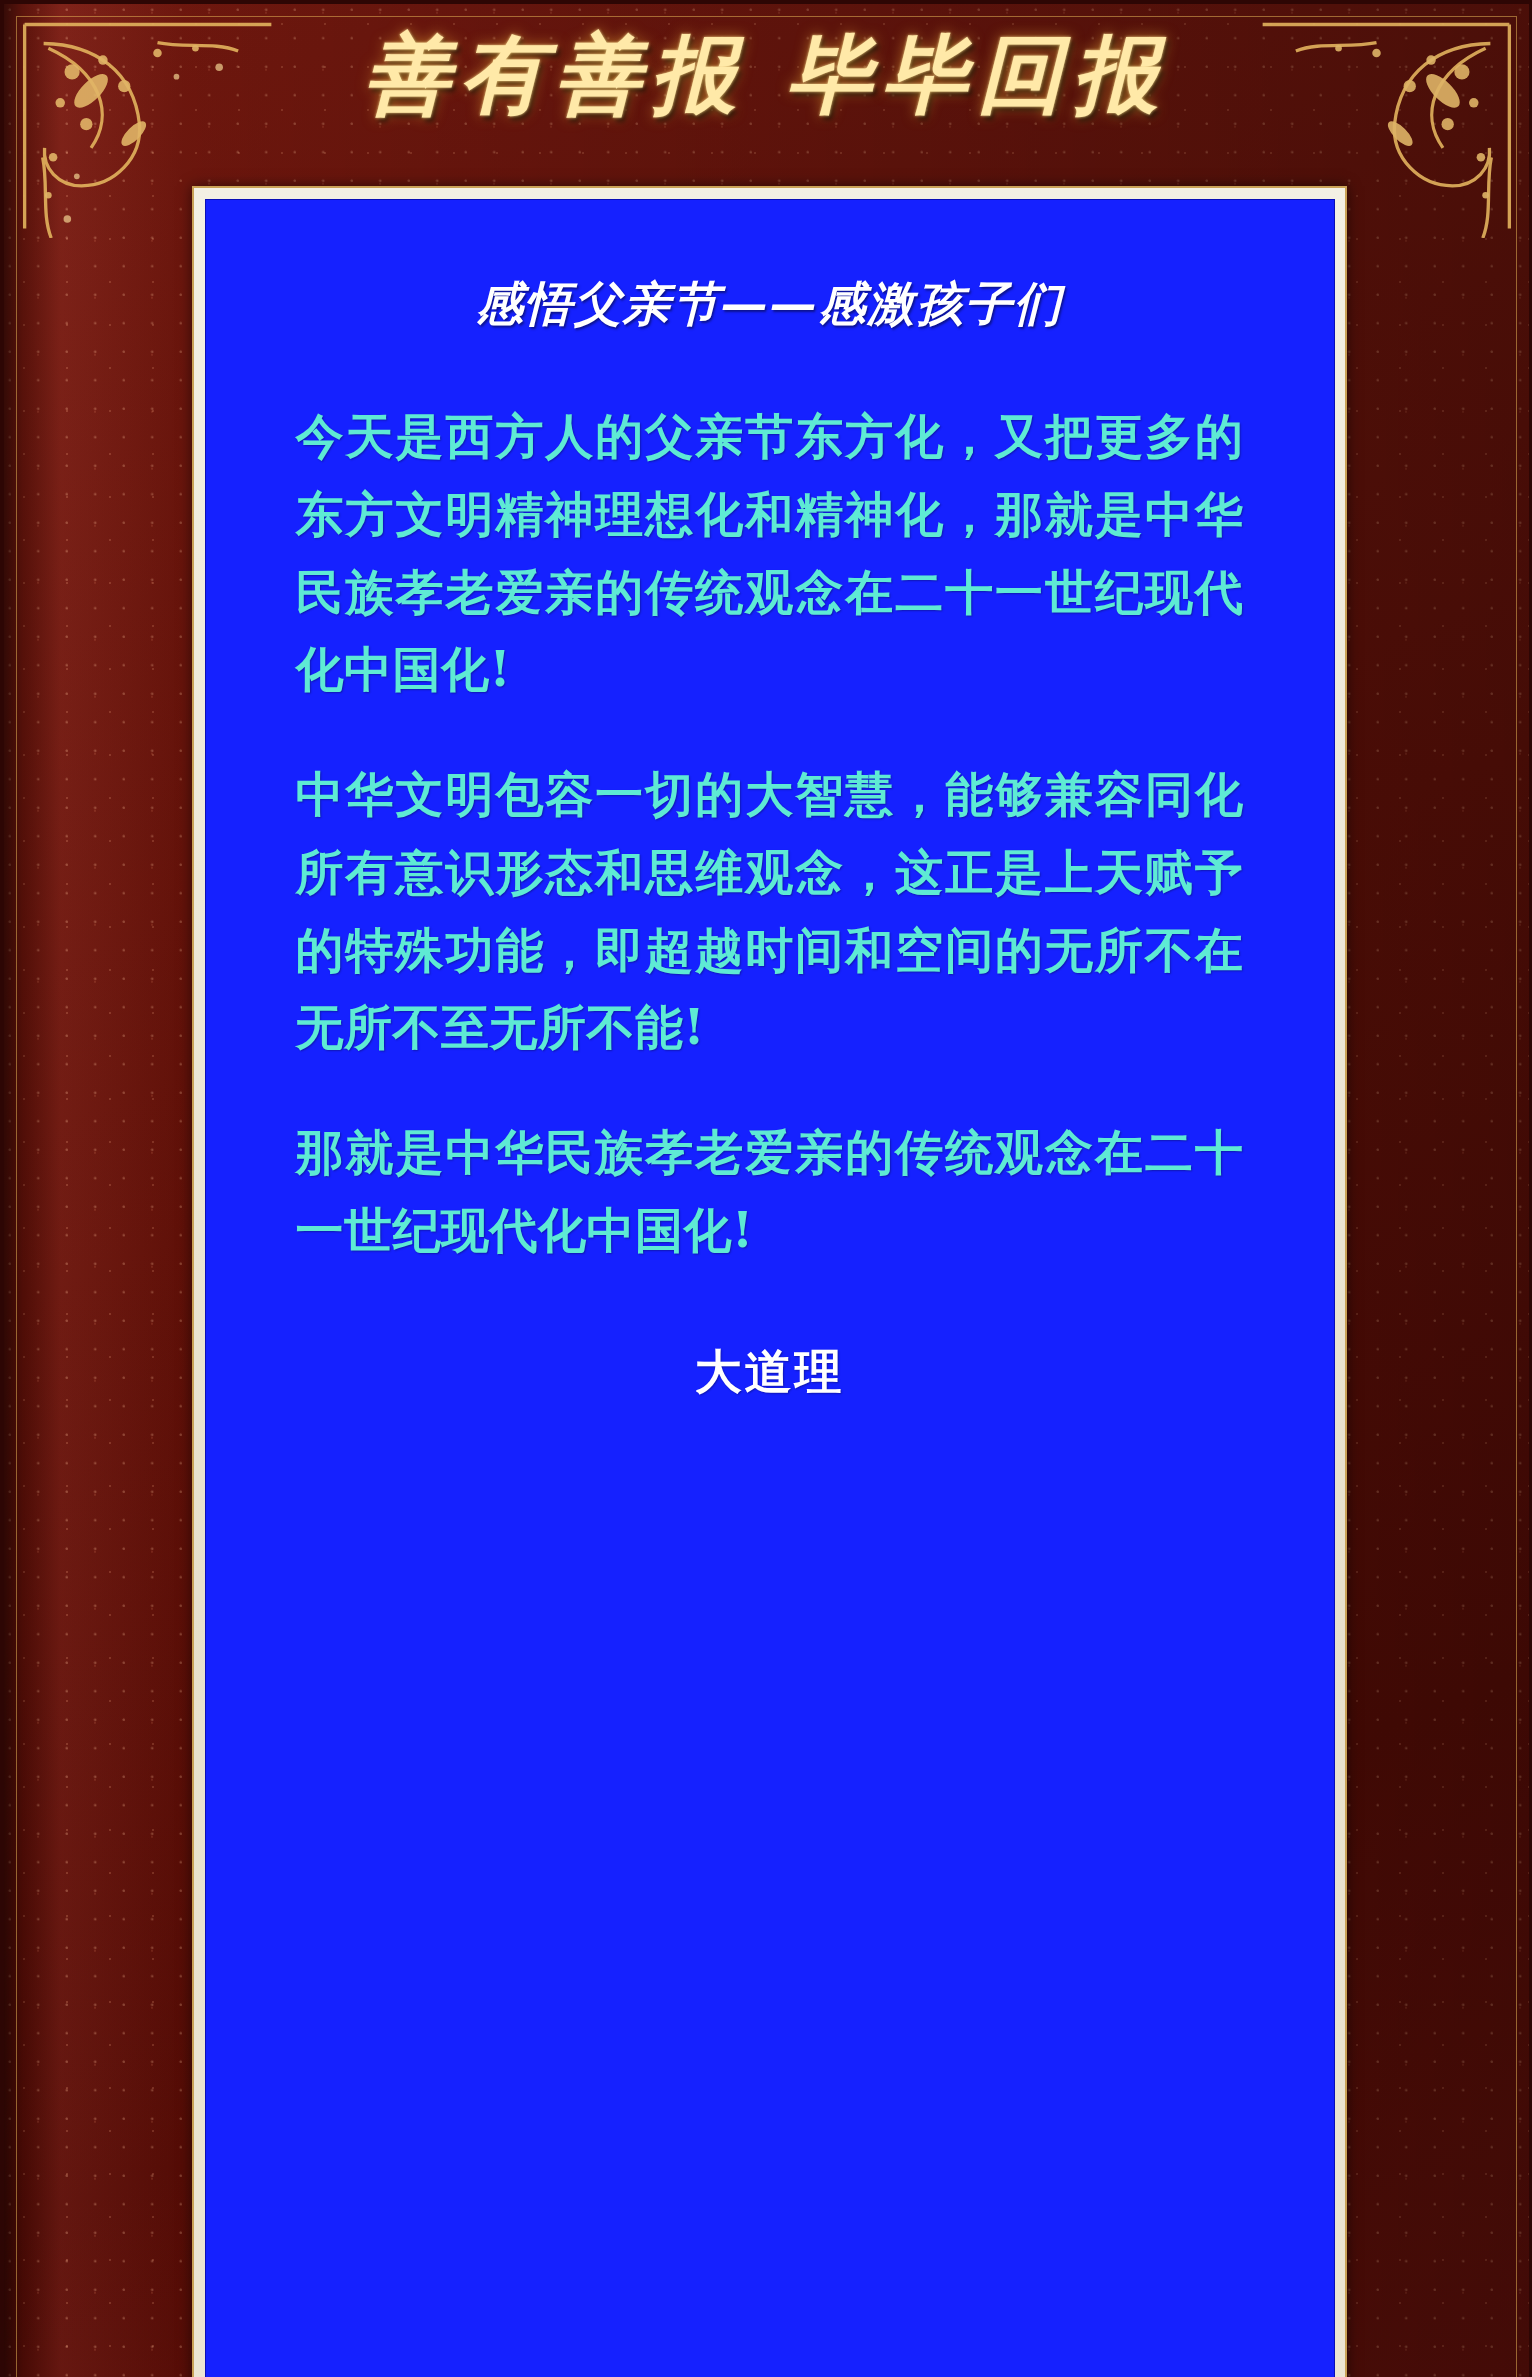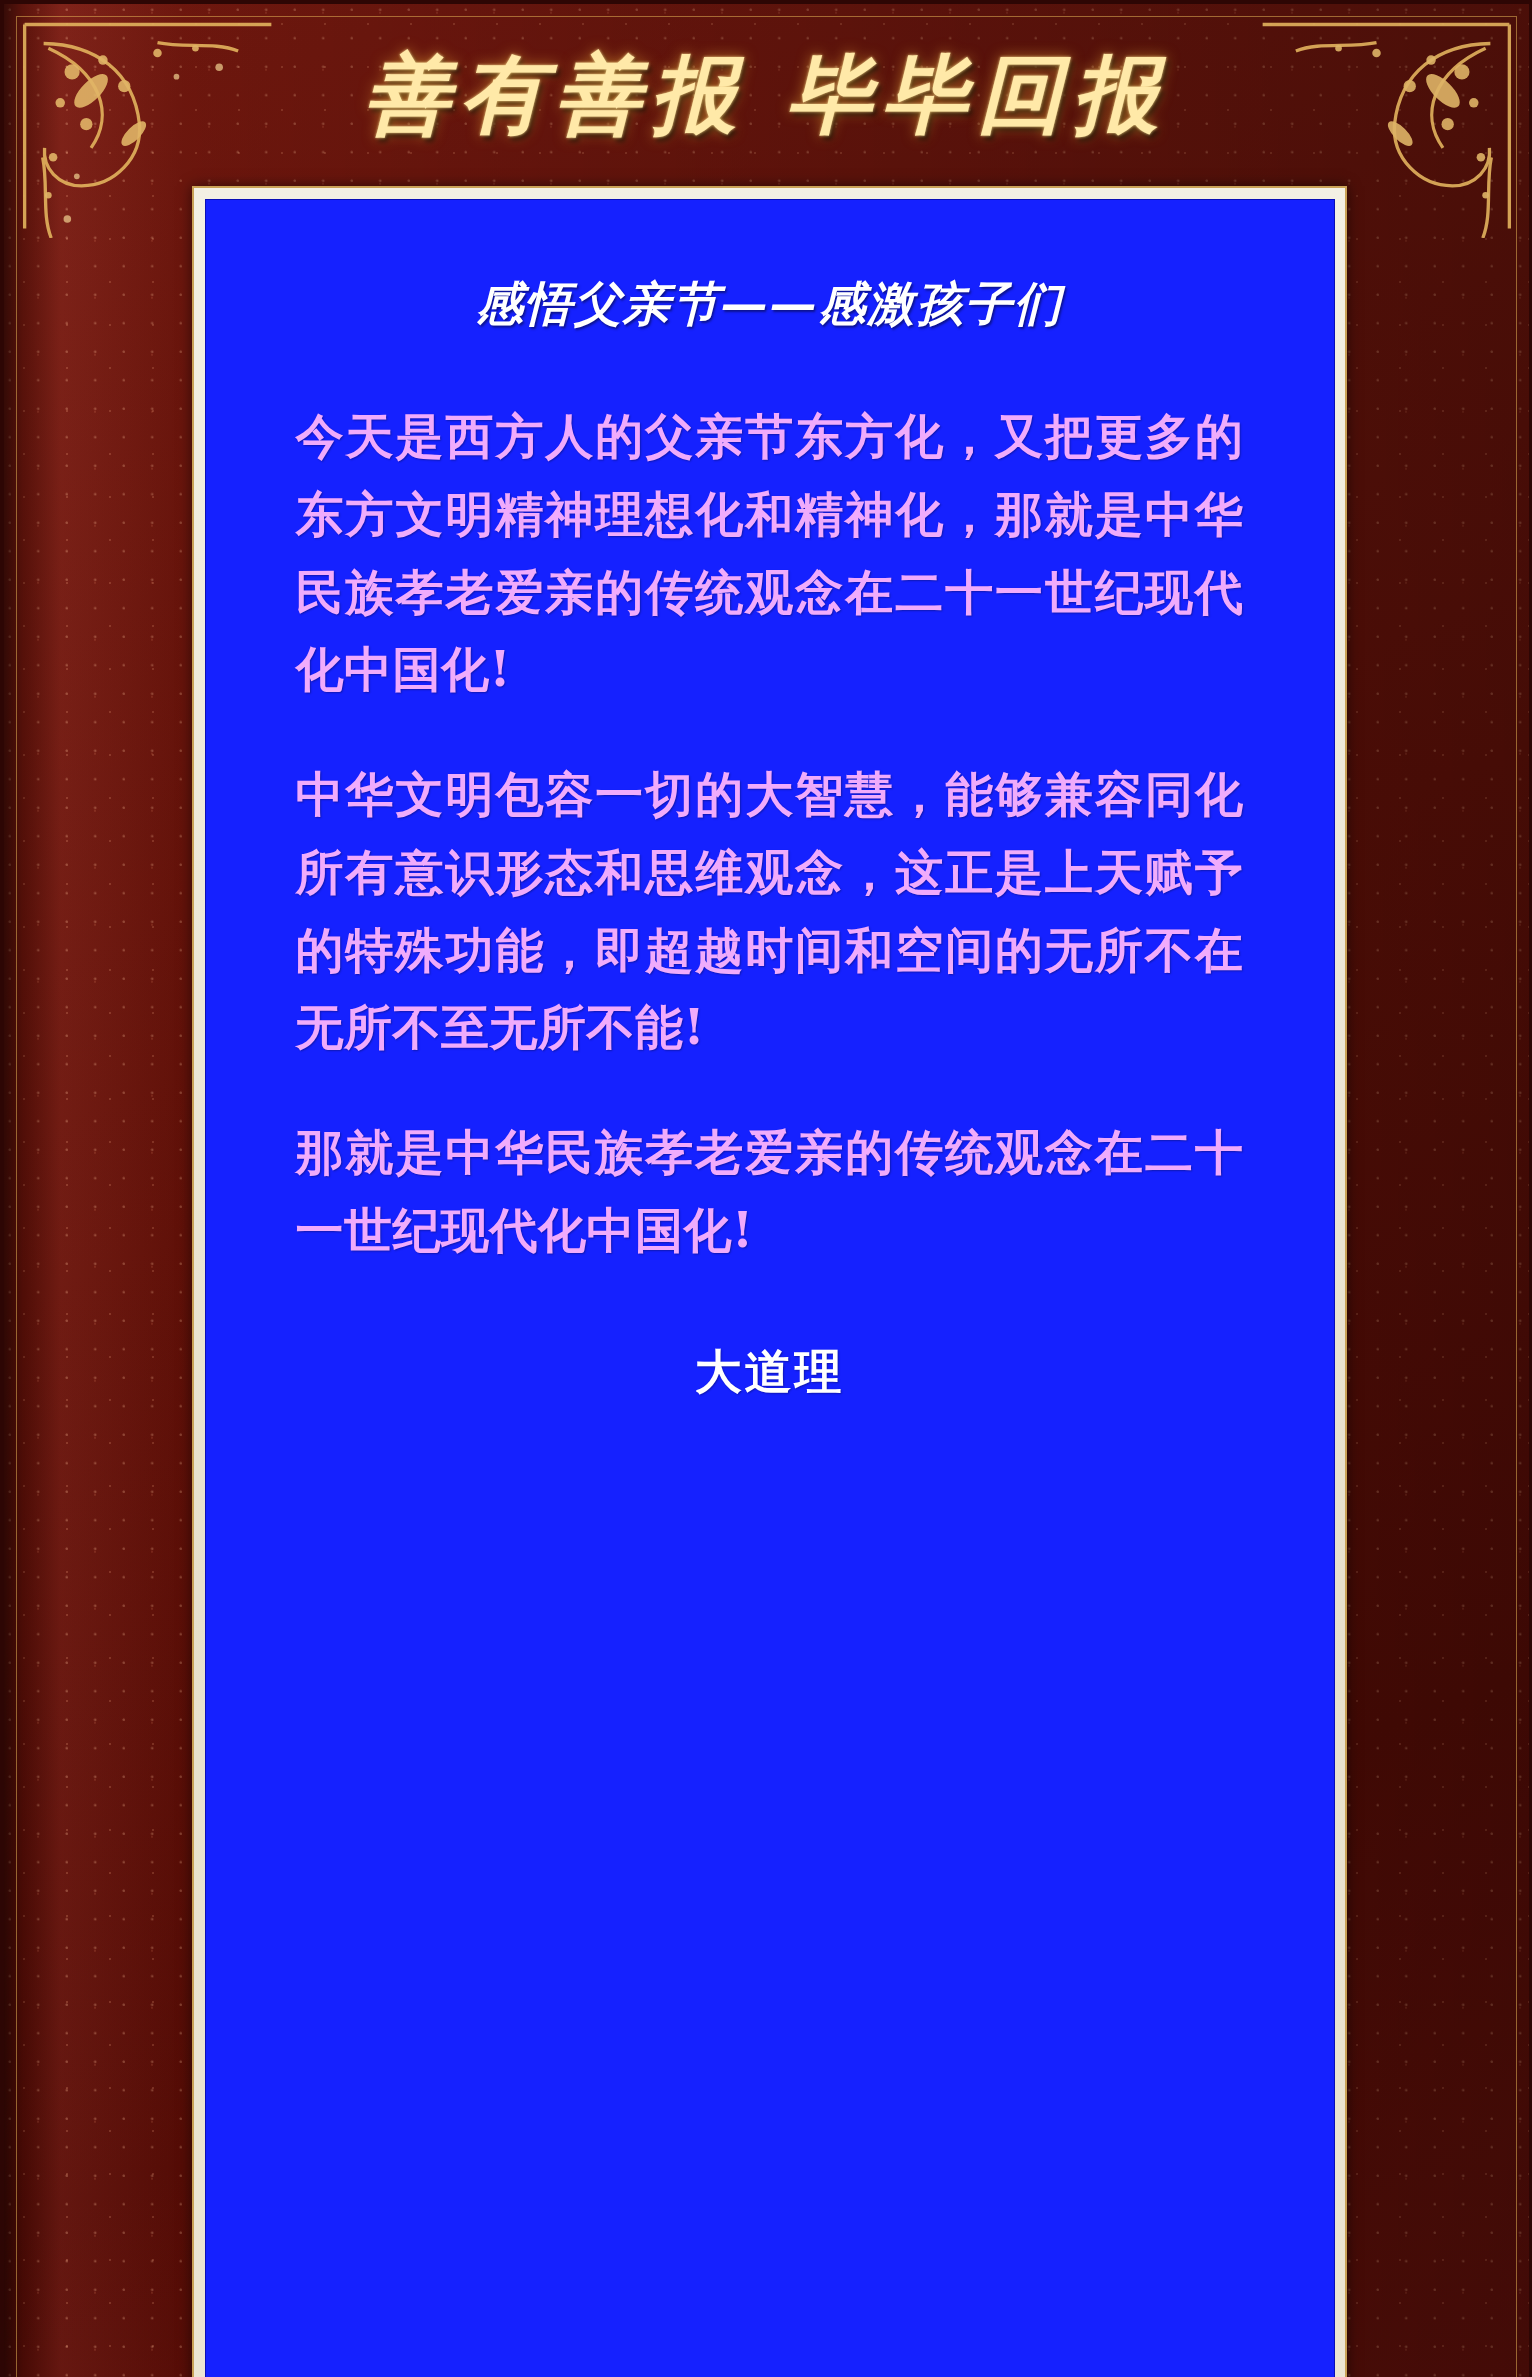--- a/index.html
+++ b/index.html
@@ -66,21 +66,21 @@
   .banner {
     position: absolute;
     left: 28.5px;
     right: 28.5px;
     height: 143px;
     display: flex;
     align-items: center;
     justify-content: center;
     text-align: center;
   }
-  .banner.top { top: 20px; }
+  .banner.top { top: 0; }
 
   .banner-text {
     font-family: "DejaVu Serif", "Liberation Serif", serif;
     font-weight: 700;
     font-style: italic;
     font-size: 85px;
     letter-spacing: 10.5px;
     color: #ffe9a8;
     text-shadow:
       0 0 2.9px rgba(255,226,150,0.95),
@@ -123,21 +123,21 @@
     line-height: 1.42;
     text-align: center;
     margin: 0 0 61px 0;
     text-shadow: 1.4px 1.9px 2.4px rgba(0,0,0,0.45);
     letter-spacing: 1.9px;
   }
 
   .para {
     font-family: "DejaVu Serif", "Liberation Serif", serif;
     font-weight: 700;
-    color: #f0abfc;
+    color: #5eead4;
     font-size: 48px;
     line-height: 1.62;
     text-align: justify;
     text-justify: inter-ideograph;
     margin: 0 0 47px 0;
     letter-spacing: 0.5px;
     text-shadow: 1px 1.4px 1.9px rgba(0,0,0,0.30);
   }
   .para:last-of-type { margin-bottom: 0; }
 

